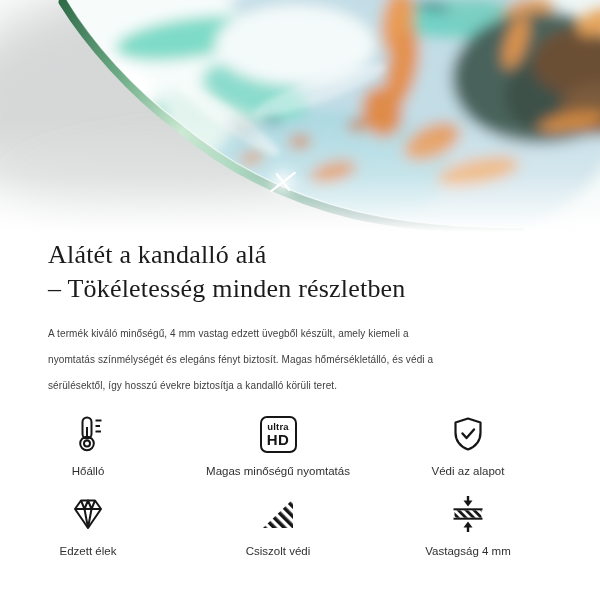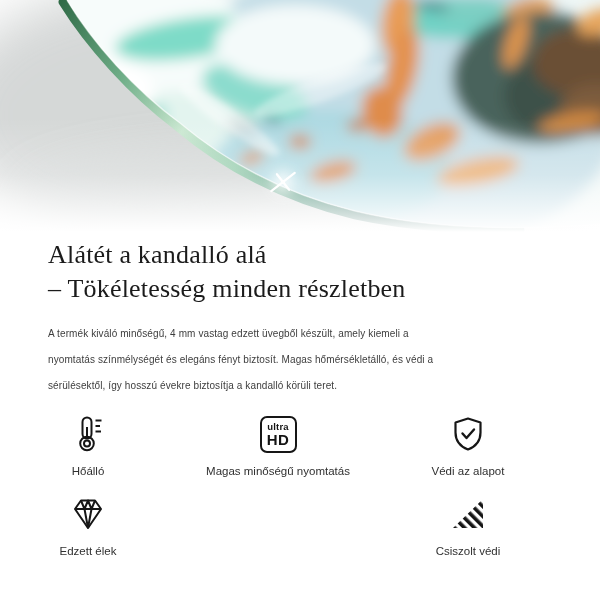--- a/index.html
+++ b/index.html
@@ -248,15 +248,29 @@
 
     <div class="feature">
       <div class="icon-box">
         <svg width="40" height="40" viewBox="0 0 40 40">
           <path d="M5,34 L35,34 L35,5 Z" fill="url(#hp)"></path>
         </svg>
       </div>
       <div class="flabel">Csiszolt védi</div>
     </div>
 
+    <div class="feature">
+      <div class="icon-box">
+        <svg width="40" height="40" viewBox="0 0 40 40">
+          <line x1="5.5" y1="15.3" x2="34.5" y2="15.3" stroke="#161616" stroke-width="2"></line>
+          <line x1="5.5" y1="24.7" x2="34.5" y2="24.7" stroke="#161616" stroke-width="2"></line>
+          <rect x="6.5" y="16.3" width="27" height="7.4" fill="url(#hp2)"></rect>
+          <line x1="20" y1="2" x2="20" y2="7.5" stroke="#161616" stroke-width="2.4"></line>
+          <polygon points="15.5,6.5 24.5,6.5 20,12.5" fill="#161616"></polygon>
+          <line x1="20" y1="38" x2="20" y2="32.5" stroke="#161616" stroke-width="2.4"></line>
+          <polygon points="15.5,33.5 24.5,33.5 20,27.5" fill="#161616"></polygon>
+        </svg>
+      </div>
+      <div class="flabel">Vastagság 4 mm</div>
+    </div>
 
   </div>
 </div>
 
 </body></html>

